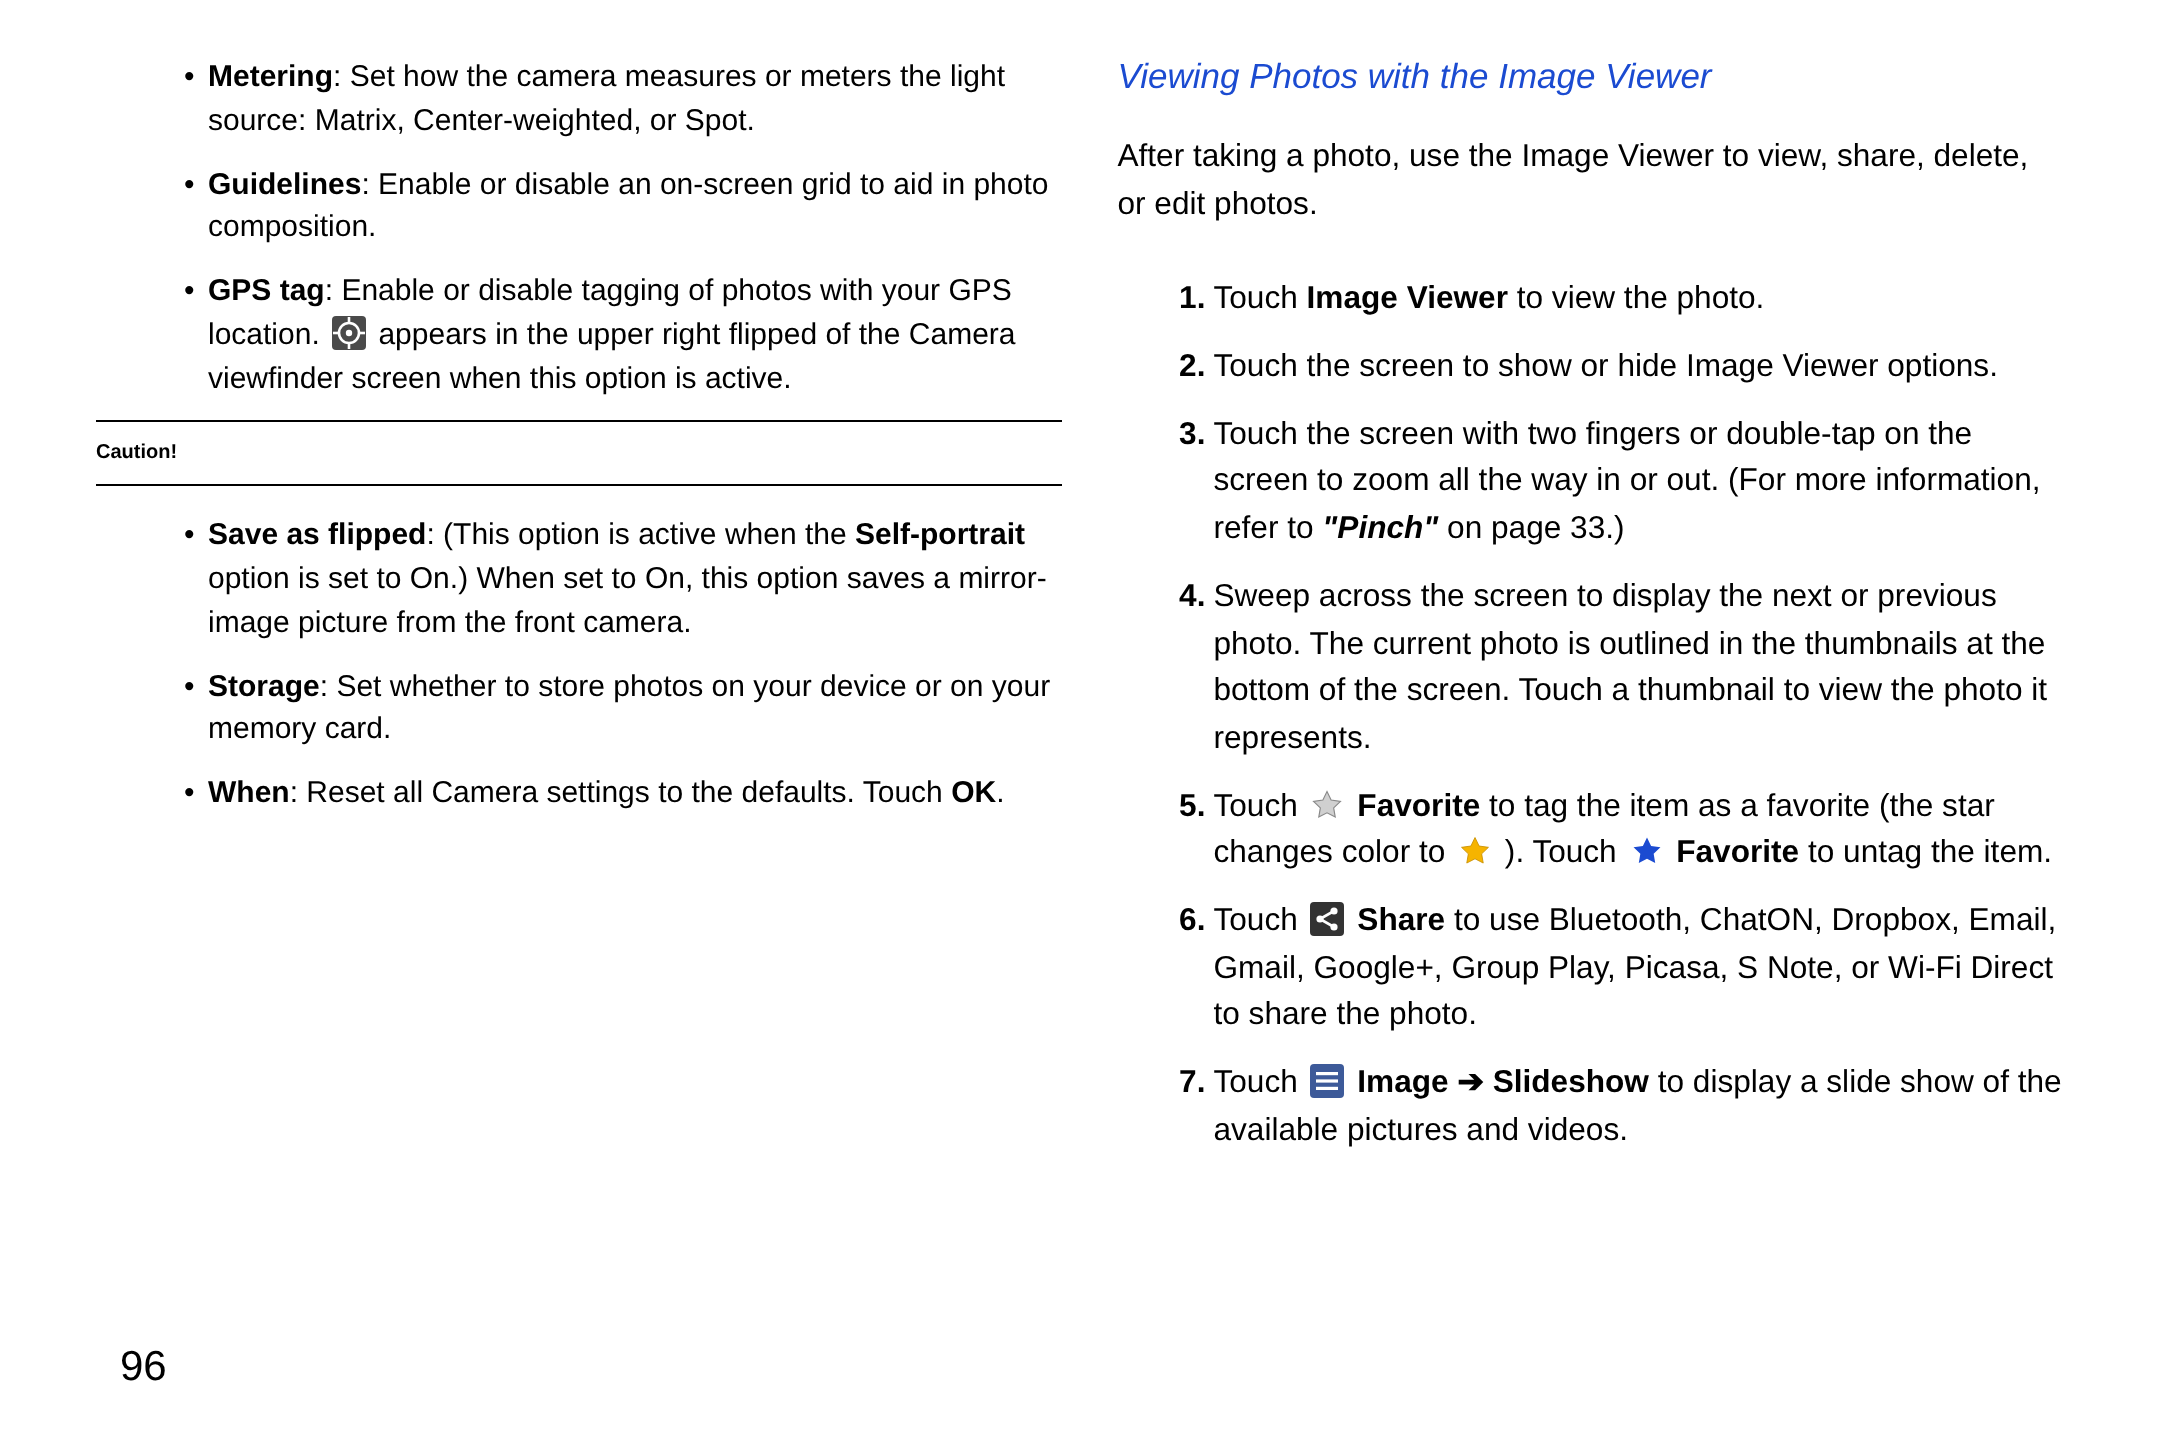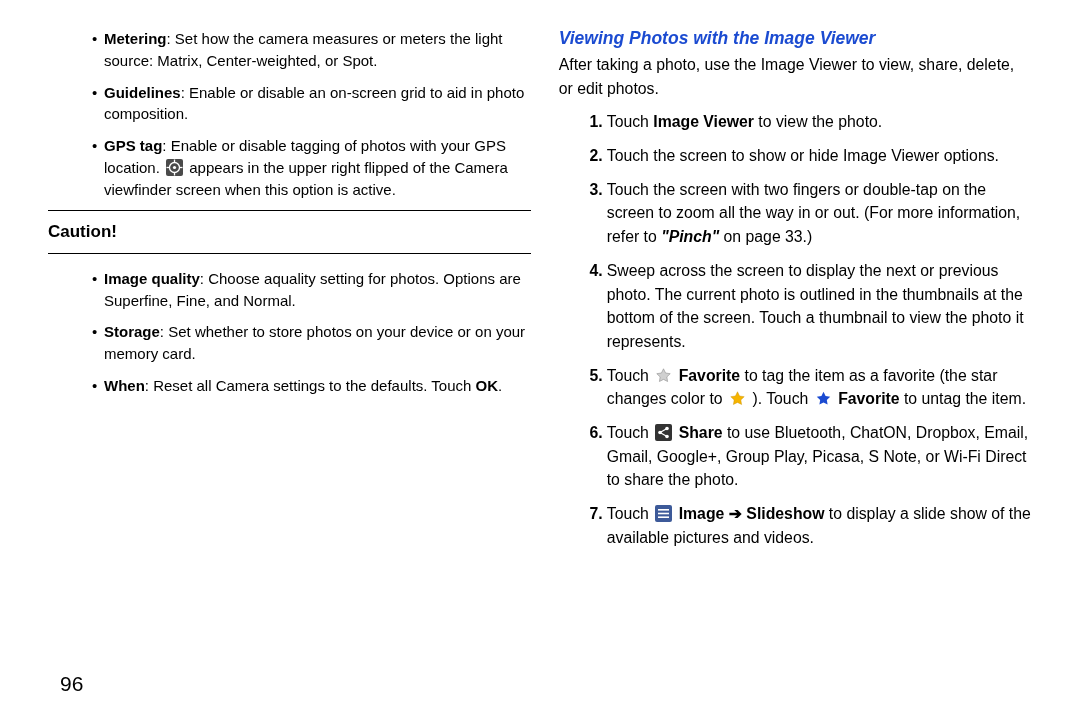--- a/index.html
+++ b/index.html
@@ -47,36 +47,36 @@
   .b { font-weight: 700; }
   .caution-wrap {
     border-top: 1.3px solid #000;
     border-bottom: 1.3px solid #000;
     margin: 10px 0 14px 0;
     padding: 8px 0 8px 0;
   }
   .caution {
     padding-left: 0;
     line-height: 1.5;
-    font-size: 17px;
+    font-size: 10px;
   }
   .caution .lbl { font-weight: 700; }
   .caution .body { margin-left: 68px; margin-top: -22px; display: block; }
 
   .h3 {
     font-style: italic;
-    font-weight: 700;
+    font-weight: 400;
     color: #1b4bd1;
     font-size: 17.5px;
-    margin-bottom: 4px;
+    margin-bottom: 18px;
   }
   .intro {
     line-height: 1.5;
     font-size: 15.8px;
-    margin-bottom: 10px;
+    margin-bottom: 24px;
   }
   ol.steps {
     list-style: none;
     counter-reset: step;
     padding-left: 28px;
   }
   ol.steps > li {
     counter-increment: step;
     position: relative;
     margin-bottom: 10px;
@@ -135,21 +135,21 @@
     </ul>
 
     <div class="caution-wrap">
       <div class="caution">
         <span class="lbl">Caution!</span><br>
       </div>
     </div>
 
     <ul class="bullets">
       <li>
-        <span class="b">Image quality</span><span>: Choose aquality setting for photos. Options are Superfine, Fine, and Normal.</span>
+        <span class="b">Save as flipped</span><span>: (This option is active when the </span><span class="b">Self-portrait</span><span> option is set to On.) When set to On, this option saves a mirror-image picture from the front camera.</span>
       </li>
       <li>
         <span class="b">Storage</span><span>: Set whether to store photos on your device or on your memory card.</span>
       </li>
       <li>
         <span class="b">When</span><span>: Reset all Camera settings to the defaults. Touch </span><span class="b">OK</span><span>.</span>
       </li>
     </ul>
 
   </div>

